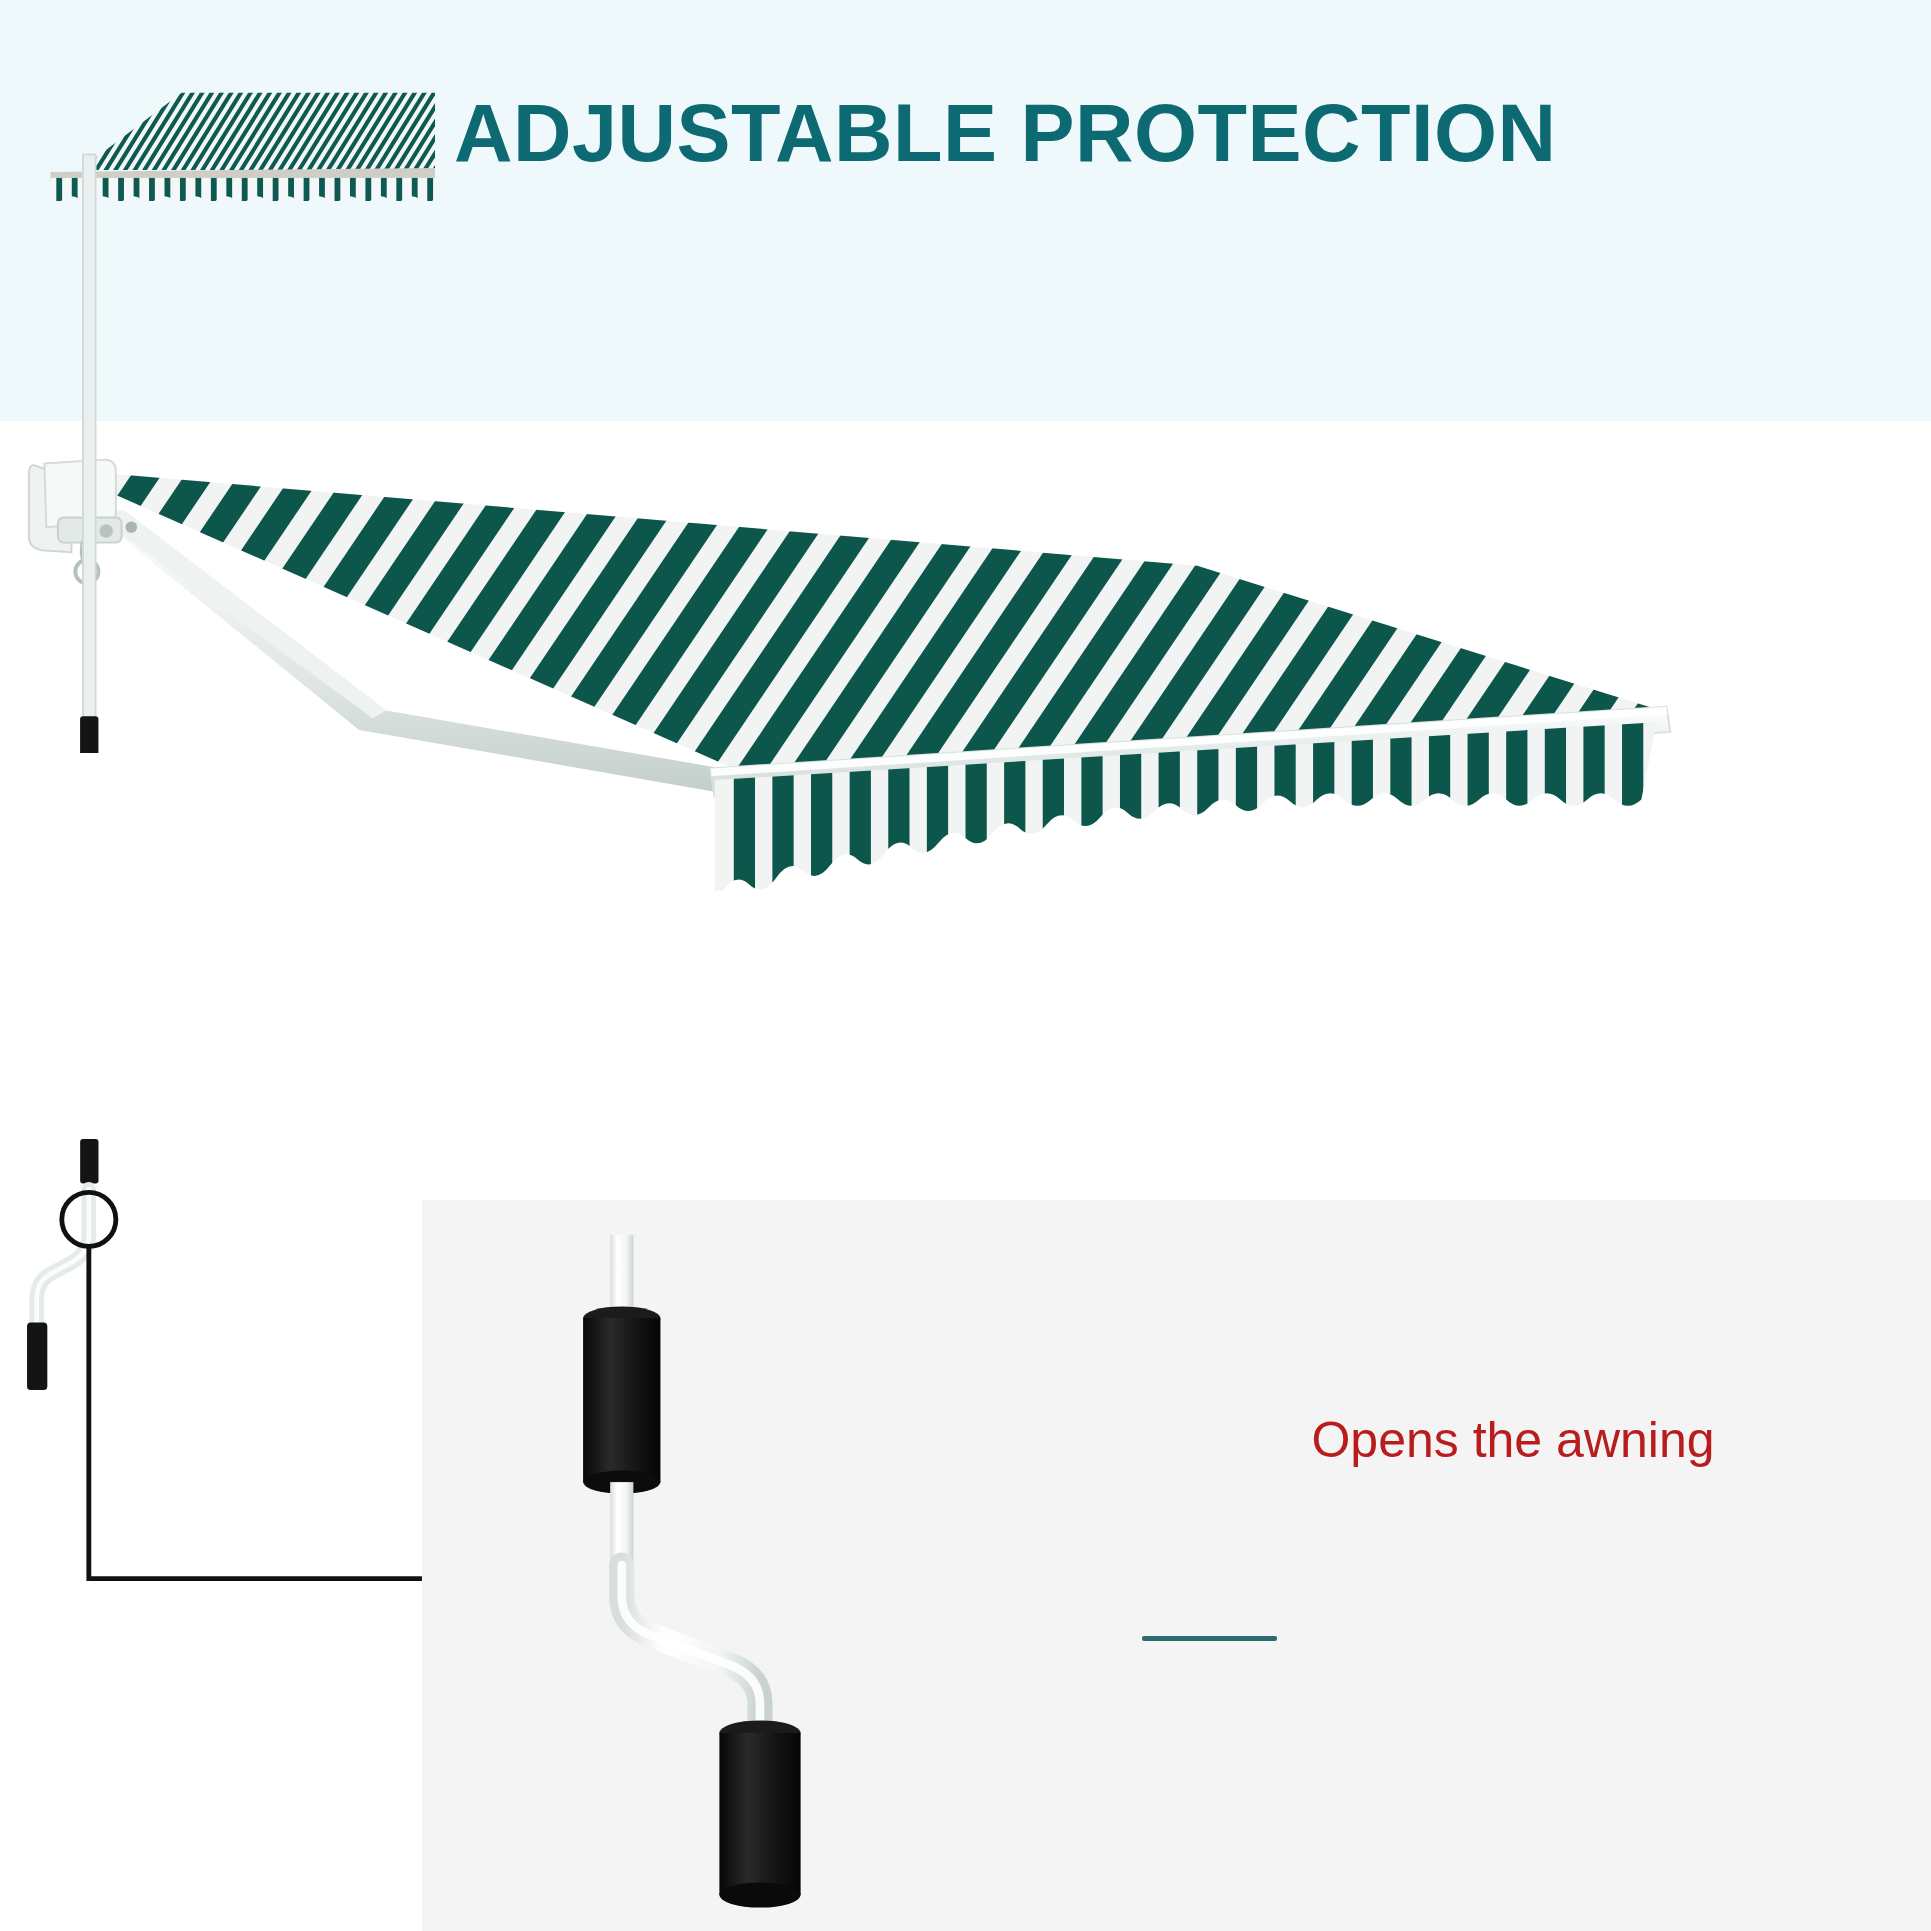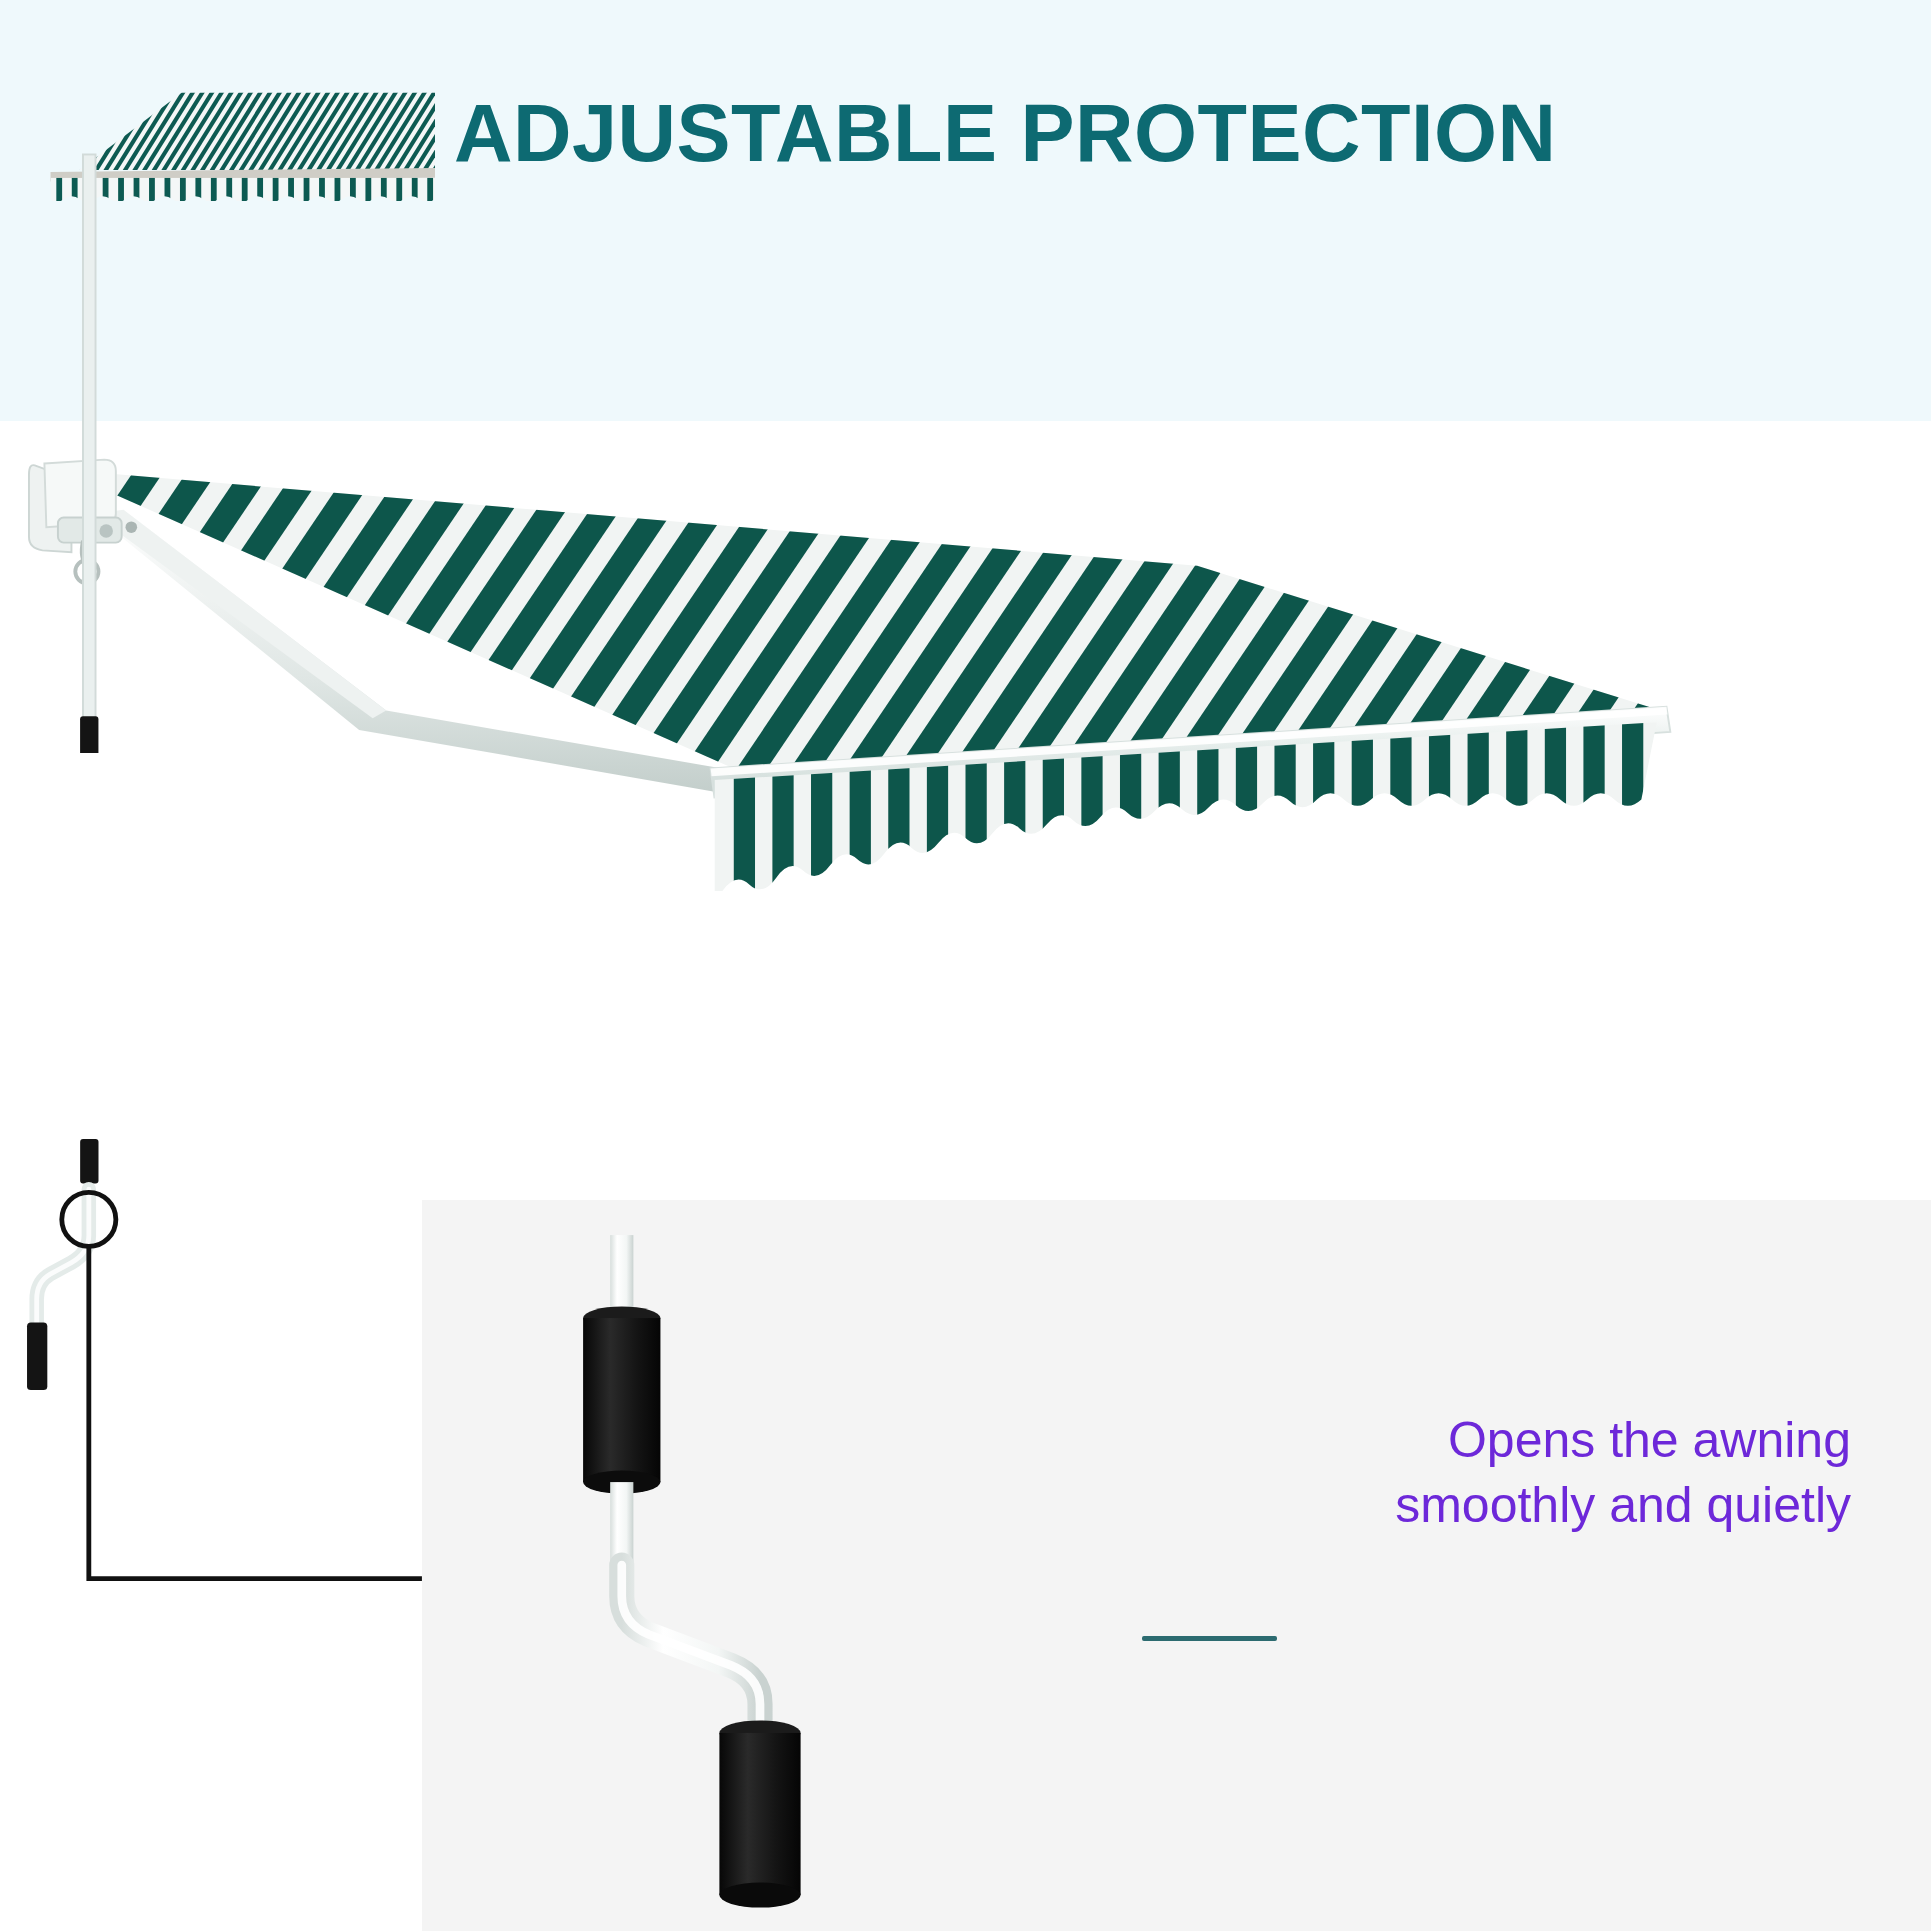--- a/index.html
+++ b/index.html
@@ -46,23 +46,23 @@
   .detail-panel{
     position:absolute;left:422px;top:1200px;
     width:1509px;height:731px;
     background:#f4f4f4;
   }
   .detail-crank{
     position:absolute;left:19.3px;top:9.7px;width:406px;height:714px;
   }
   .detail-caption{
     position:absolute;left:753px;top:208px;width:676px;
-    text-align:right;
+    text-align:center;
     font-size:50px;font-weight:300;line-height:1.30;
-    color:#6d28d9;
+    color:#b91c1c;
   }
   .detail-caption .ln{display:block;}
   .detail-rule{
     position:absolute;left:1142px;top:1636px;
     width:135px;height:4.8px;background:#2c6b70;border-radius:1.9px;
   }
 </style>
 </head>
 <body>
 
@@ -391,20 +391,19 @@
         <path d="M187,368 L187,400 Q187,428 215,440 L300,472 Q330,484 330,512 L330,542" fill="none" stroke="#ffffff" stroke-width="9" stroke-linecap="round" stroke-linejoin="round" opacity="0.9"></path>
 
         <ellipse cx="330" cy="542" rx="42" ry="13" fill="#1b1b1b"></ellipse>
         <rect x="288" y="542" width="84" height="168" fill="url(#gripG)"></rect>
         <ellipse cx="330" cy="710" rx="42" ry="13" fill="#0a0a0a"></ellipse>
       </svg>
     </div>
 
     <div class="detail-caption">
       <span class="ln">Opens the awning</span>
-      <span class="ln">smoothly and quietly</span>
     </div>
   </div>
 
   <div class="detail-rule"></div>
 
 </div>
 
 
 </body></html>

